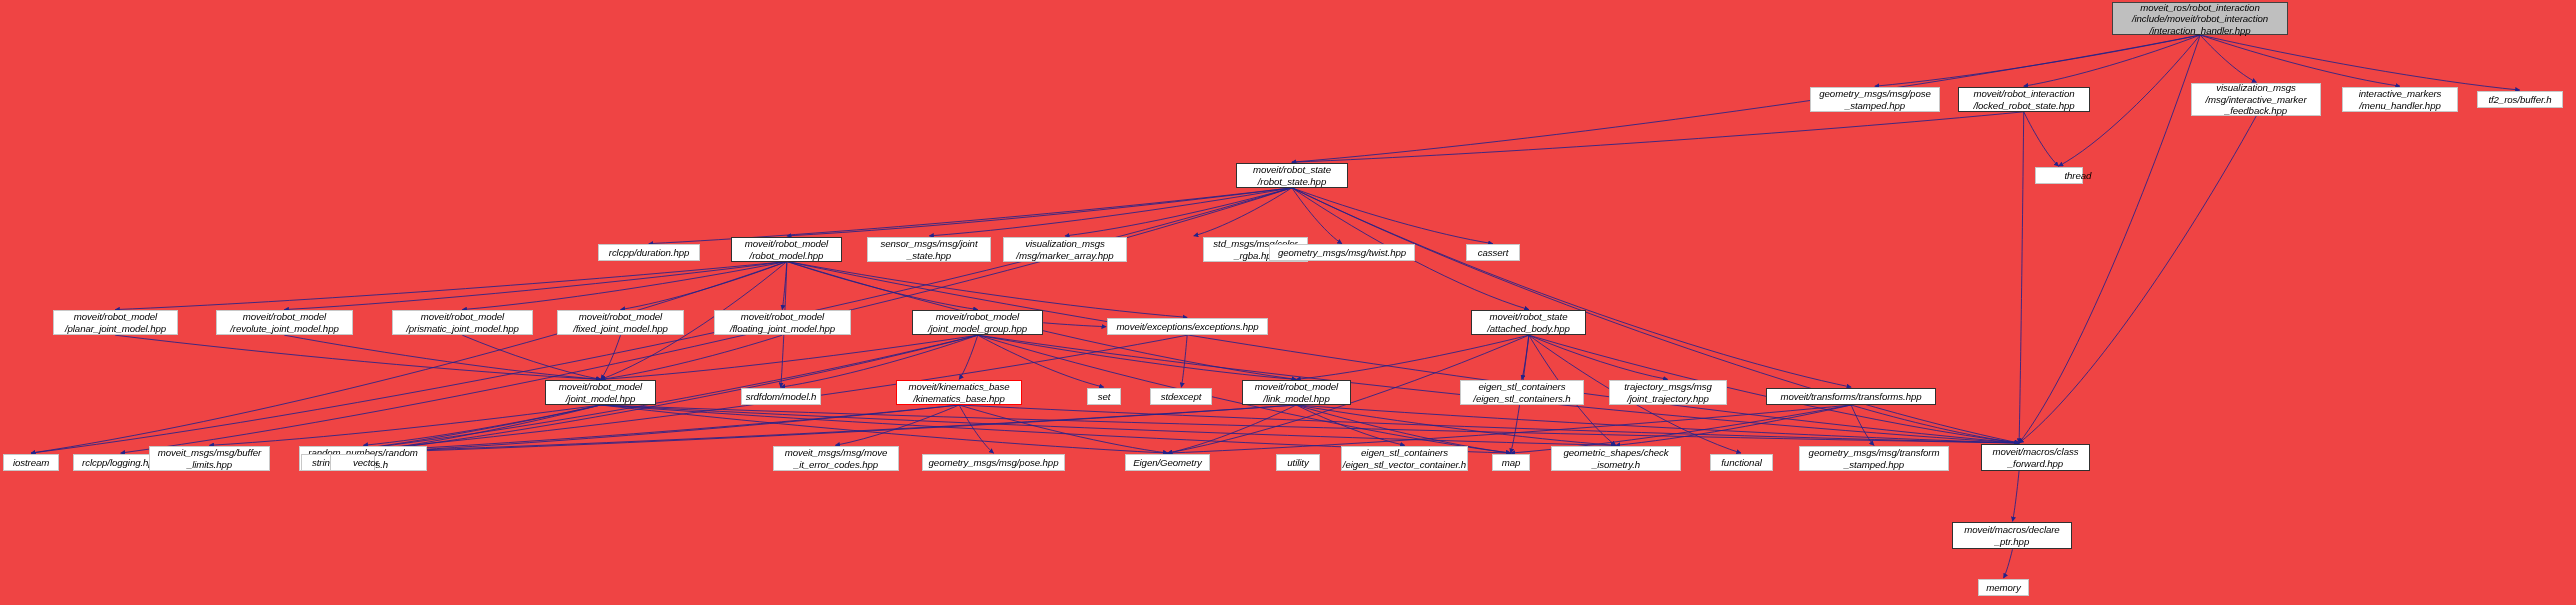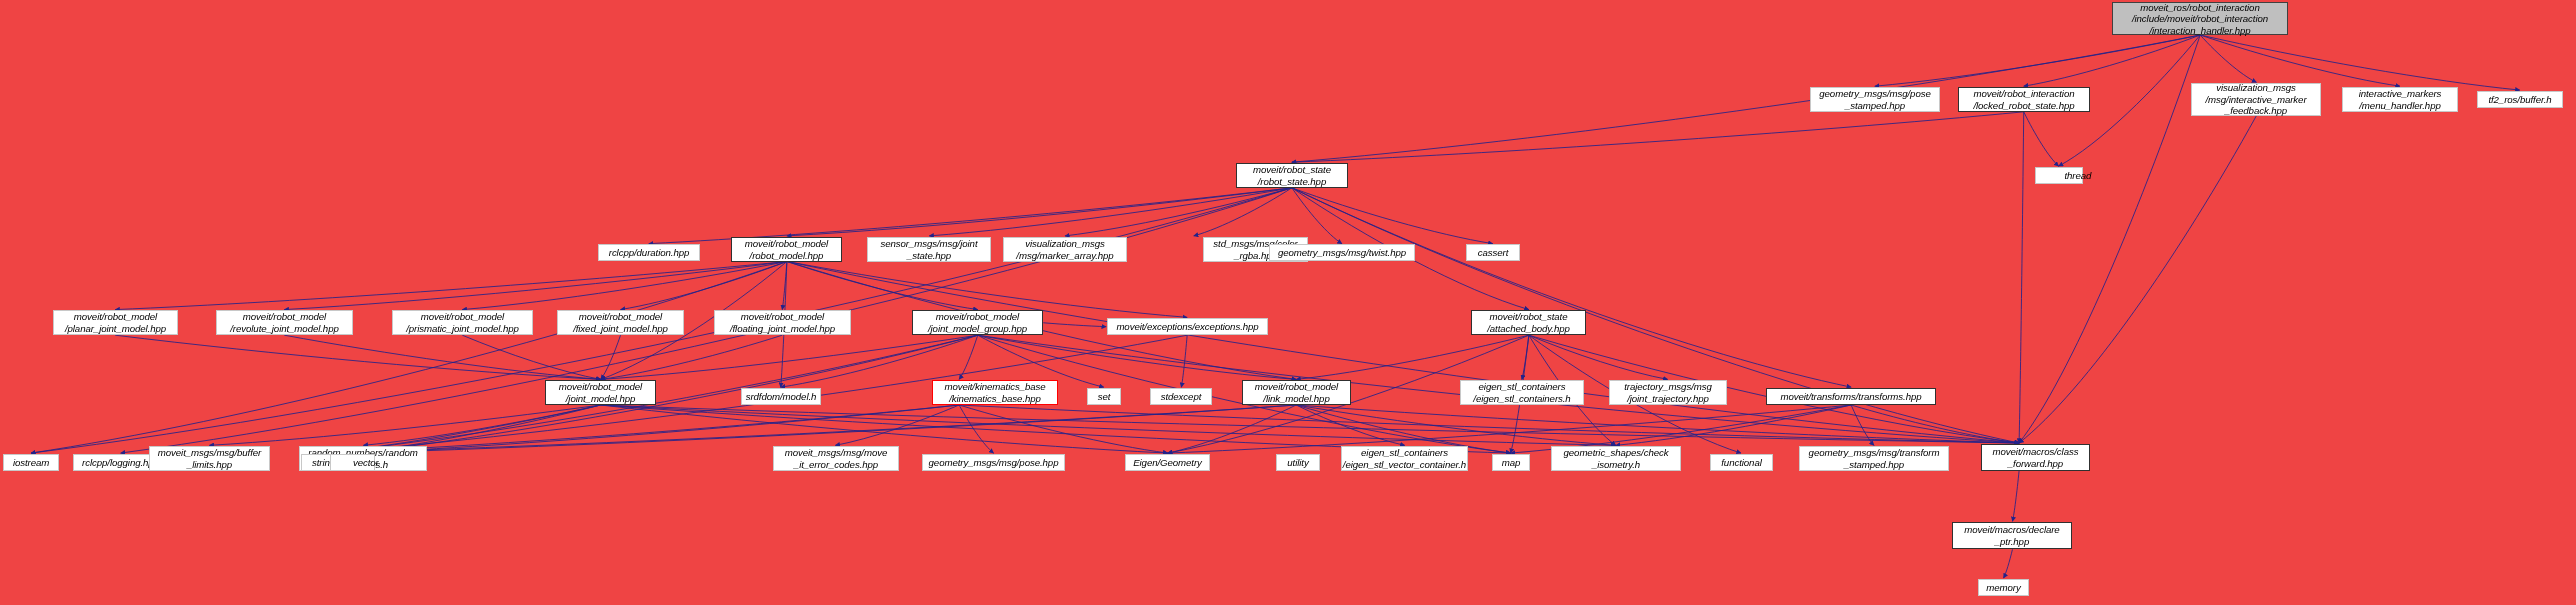--- a/index.html
+++ b/index.html
@@ -190,21 +190,21 @@
     <div class="node" style="left: 714px; top: 310px; width: 137px; height: 25px;"><span>moveit/robot_model
 /floating_joint_model.hpp</span></div>
     <div class="node strong" style="left: 912px; top: 310px; width: 131px; height: 25px;"><span>moveit/robot_model
 /joint_model_group.hpp</span></div>
     <div class="node" style="left: 1107px; top: 318px; width: 161px; height: 17px;"><span>moveit/exceptions/exceptions.hpp</span></div>
     <div class="node strong" style="left: 1471px; top: 310px; width: 115px; height: 25px;"><span>moveit/robot_state
 /attached_body.hpp</span></div>
     <div class="node strong" style="left: 545px; top: 380px; width: 111px; height: 25px;"><span>moveit/robot_model
 /joint_model.hpp</span></div>
     <div class="node" style="left: 741px; top: 388px; width: 80px; height: 17px; align-items: center;"><span>srdfdom/model.h</span></div>
-    <div class="node highlight" style="left: 896px; top: 380px; width: 126px; height: 25px; margin-left: 36px;"><span>moveit/kinematics_base
+    <div class="node highlight" style="left: 896px; top: 380px; width: 126px; height: 25px;"><span>moveit/kinematics_base
 /kinematics_base.hpp</span></div>
     <div class="node" style="left: 1087px; top: 388px; width: 34px; height: 17px;"><span>set</span></div>
     <div class="node" style="left: 1150px; top: 388px; width: 62px; height: 17px;"><span>stdexcept</span></div>
     <div class="node strong" style="left: 1242px; top: 380px; width: 109px; height: 25px;"><span>moveit/robot_model
 /link_model.hpp</span></div>
     <div class="node" style="left: 1460px; top: 380px; width: 124px; height: 25px;"><span>eigen_stl_containers
 /eigen_stl_containers.h</span></div>
     <div class="node" style="left: 1609px; top: 380px; width: 118px; height: 25px;"><span>trajectory_msgs/msg
 /joint_trajectory.hpp</span></div>
     <div class="node strong" style="left: 1766px; top: 388px; width: 170px; height: 17px;"><span>moveit/transforms/transforms.hpp</span></div>

